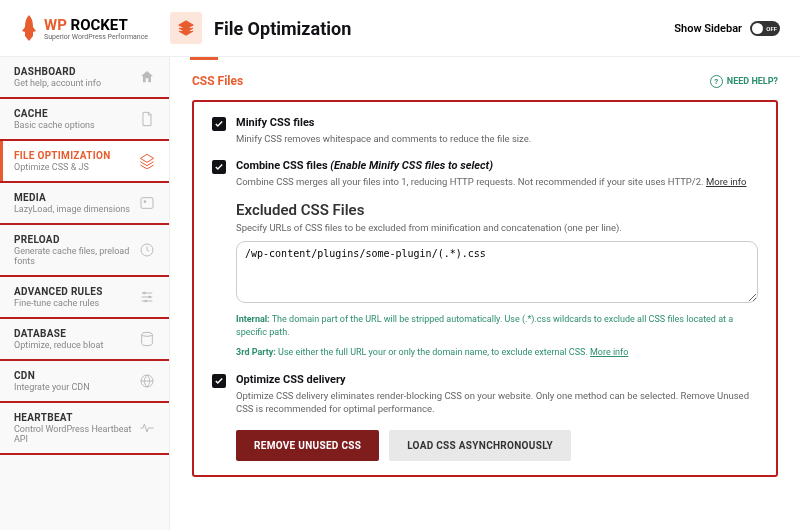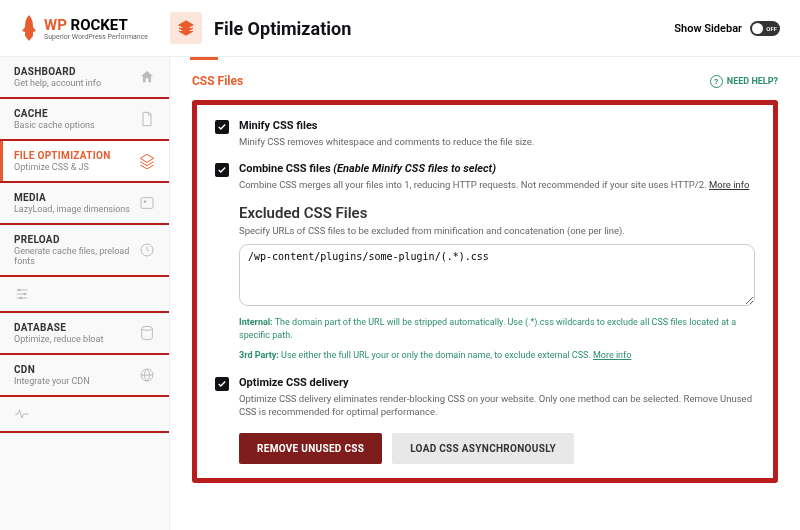--- a/index.html
+++ b/index.html
@@ -26,21 +26,21 @@
 .nav-desc{font-size:9px;color:#888;margin-top:1px}
 .nav-icon{width:16px;height:16px;fill:#bbb}
 .nav-item.active .nav-icon{fill:#e85d2f}
 .content{flex:1;overflow-y:auto;padding:0}
 .tab-indicator{height:3px;width:28px;background:#e85d2f;margin-left:20px}
 .section{padding:14px 22px}
 .section-header{display:flex;align-items:center;justify-content:space-between;margin-bottom:12px}
 .section-title{color:#e85d2f;font-size:12px;font-weight:700}
 .help-link{display:flex;align-items:center;gap:4px;font-size:9px;font-weight:700;color:#2d8f6f}
 .help-icon{width:13px;height:13px;border:1.5px solid #2d8f6f;border-radius:50%;display:flex;align-items:center;justify-content:center;font-size:8px}
-.panel{border:5px solid #b91c1c;border-radius:3px;padding:14px 18px}
+.panel{border:2px solid #b91c1c;border-radius:3px;padding:14px 18px}
 .field{margin-bottom:14px}
 .field-row{display:flex;align-items:flex-start;gap:10px}
 .checkbox{width:14px;height:14px;background:#121116;border-radius:2px;flex-shrink:0;display:flex;align-items:center;justify-content:center;margin-top:1px}
 .check{width:8px;height:8px;fill:#fff}
 .field-content{flex:1}
 .field-label{font-size:11px;font-weight:700;color:#121116}
 .field-label em{font-style:italic;font-weight:700}
 .field-desc{font-size:9.5px;color:#666;margin-top:3px;line-height:1.4}
 .field-desc a{color:#333;text-decoration:underline}
 .sub-label{font-size:15px;font-weight:600;color:#333;margin-top:12px}
@@ -125,20 +125,24 @@
       <div class="nav-text">
           <div class="nav-label">PRELOAD</div>
           <div class="nav-desc">Generate cache files, preload fonts</div>
         </div>
       <svg class="nav-icon" viewBox="0 0 24 24">
           <circle cx="12" cy="12" r="9" fill="none" stroke="#bbb" stroke-width="1.5"></circle>
           <path d="M12 7v5l3 2" stroke="#bbb" stroke-width="1.5" fill="none"></path>
         </svg>
     </div>
     <div class="nav-item">
+      <div class="nav-text">
+          <div class="nav-label">ADVANCED RULES</div>
+          <div class="nav-desc">Fine-tune cache rules</div>
+        </div>
       <svg class="nav-icon" viewBox="0 0 24 24">
           <path d="M4 6h16M4 12h16M4 18h16" stroke="#bbb" stroke-width="1.5"></path>
           <circle cx="8" cy="6" r="2" fill="#bbb"></circle>
           <circle cx="16" cy="12" r="2" fill="#bbb"></circle>
           <circle cx="10" cy="18" r="2" fill="#bbb"></circle>
         </svg>
     </div>
     <div class="nav-item">
       <div class="nav-text">
           <div class="nav-label">DATABASE</div>
@@ -153,20 +157,24 @@
       <div class="nav-text">
           <div class="nav-label">CDN</div>
           <div class="nav-desc">Integrate your CDN</div>
         </div>
       <svg class="nav-icon" viewBox="0 0 24 24">
           <circle cx="12" cy="12" r="9" fill="none" stroke="#bbb" stroke-width="1.5"></circle>
           <path d="M3 12h18M12 3c2.5 2.5 4 6 4 9s-1.5 6.5-4 9c-2.5-2.5-4-6-4-9s1.5-6.5 4-9z" fill="none" stroke="#bbb" stroke-width="1.5"></path>
         </svg>
     </div>
     <div class="nav-item">
+      <div class="nav-text">
+          <div class="nav-label">HEARTBEAT</div>
+          <div class="nav-desc">Control WordPress Heartbeat API</div>
+        </div>
       <svg class="nav-icon" viewBox="0 0 24 24">
           <path d="M2 12h4l2-6 4 12 2-6h8" fill="none" stroke="#bbb" stroke-width="1.5"></path>
         </svg>
     </div>
   </div>
 
   <div class="content">
     <div class="tab-indicator"></div>
     <div class="section">
       <div class="section-header">

